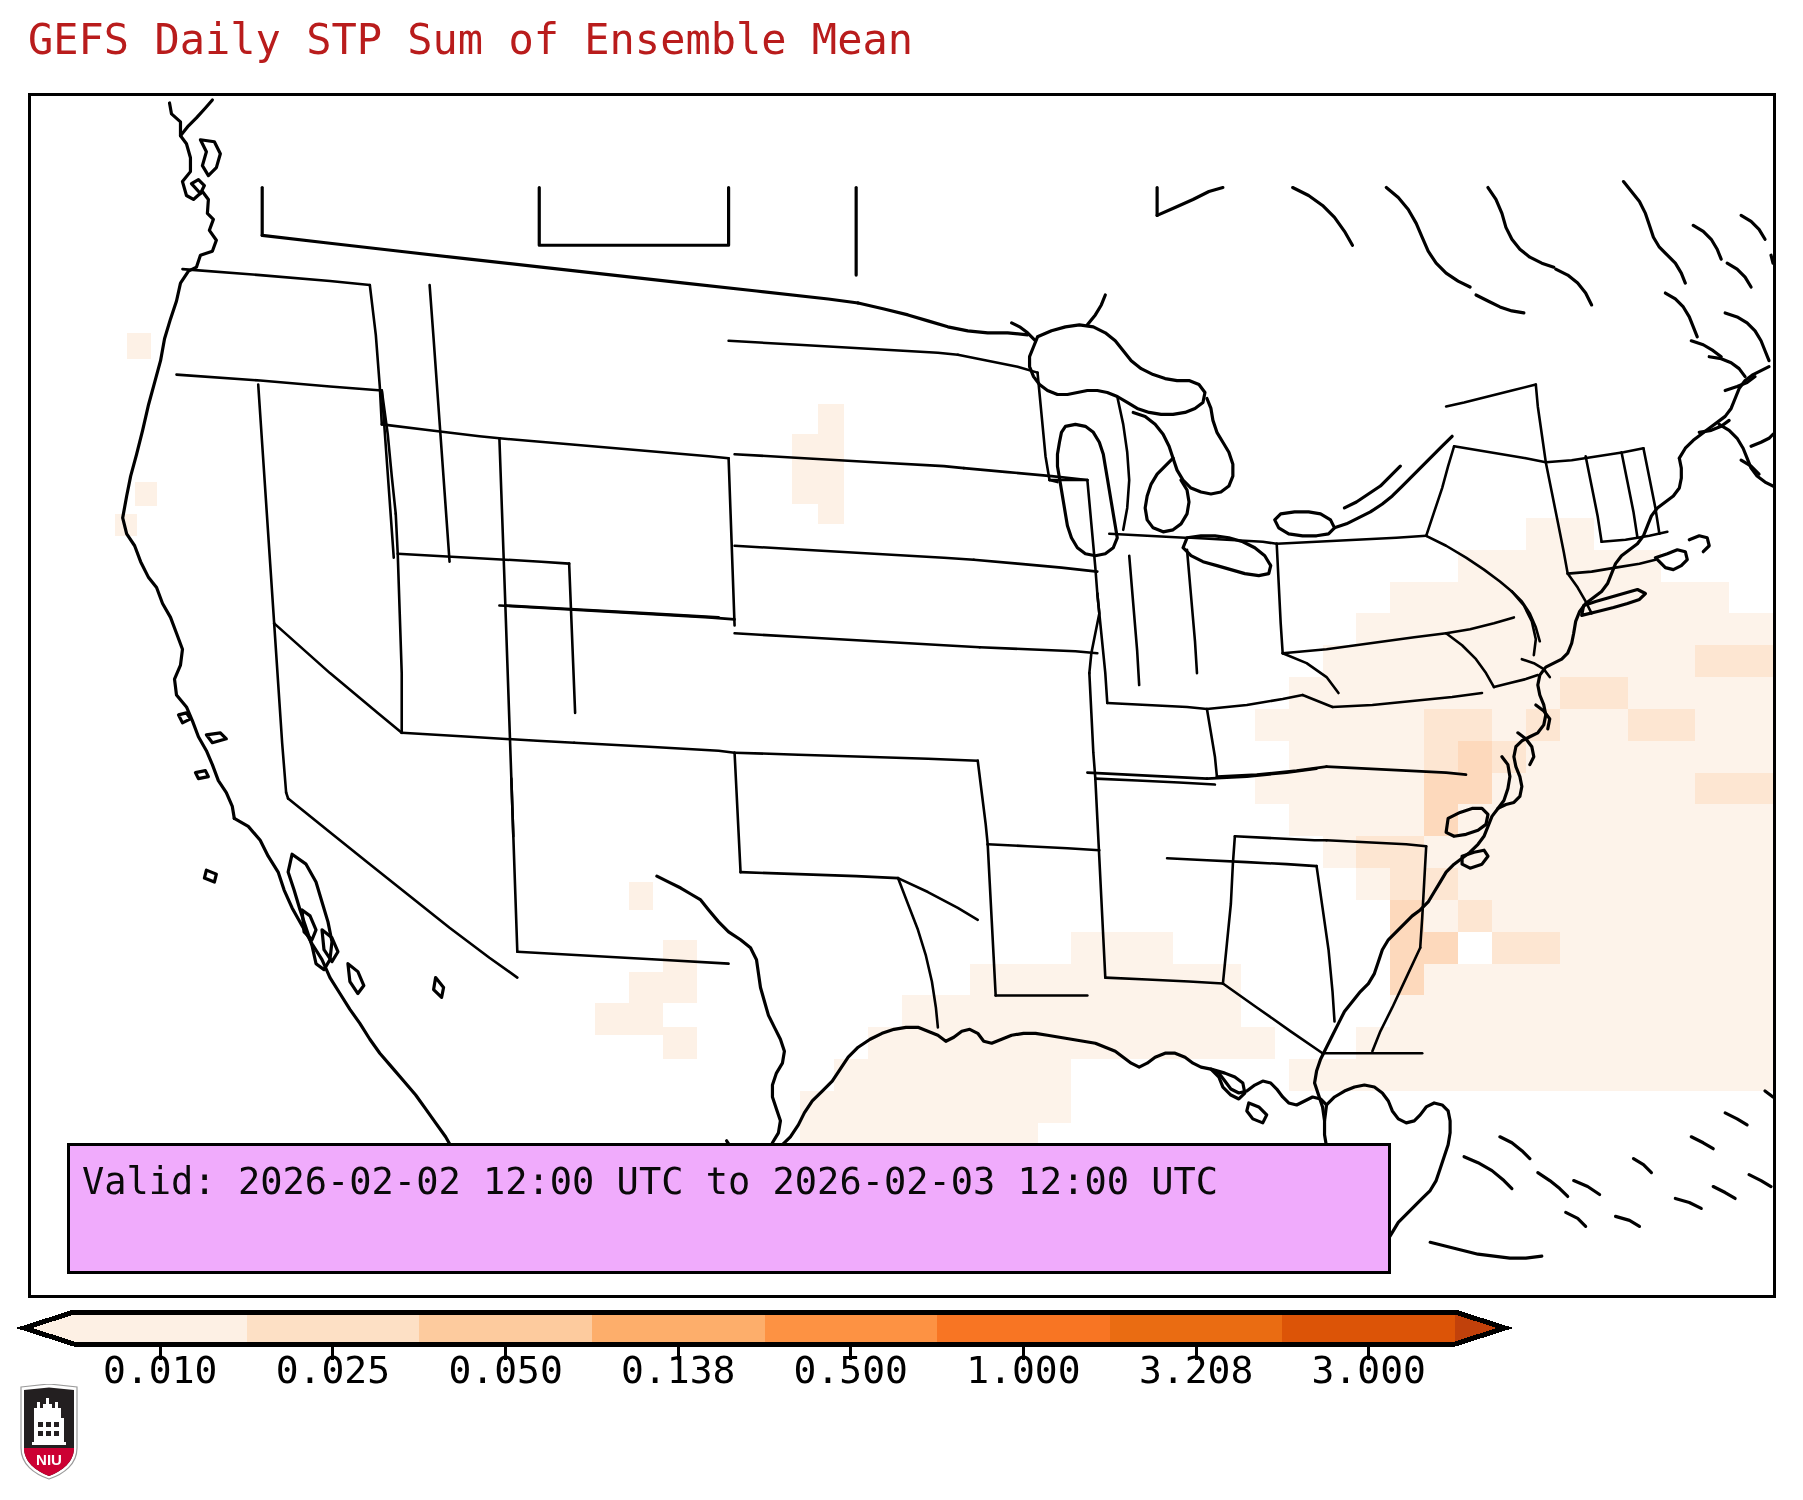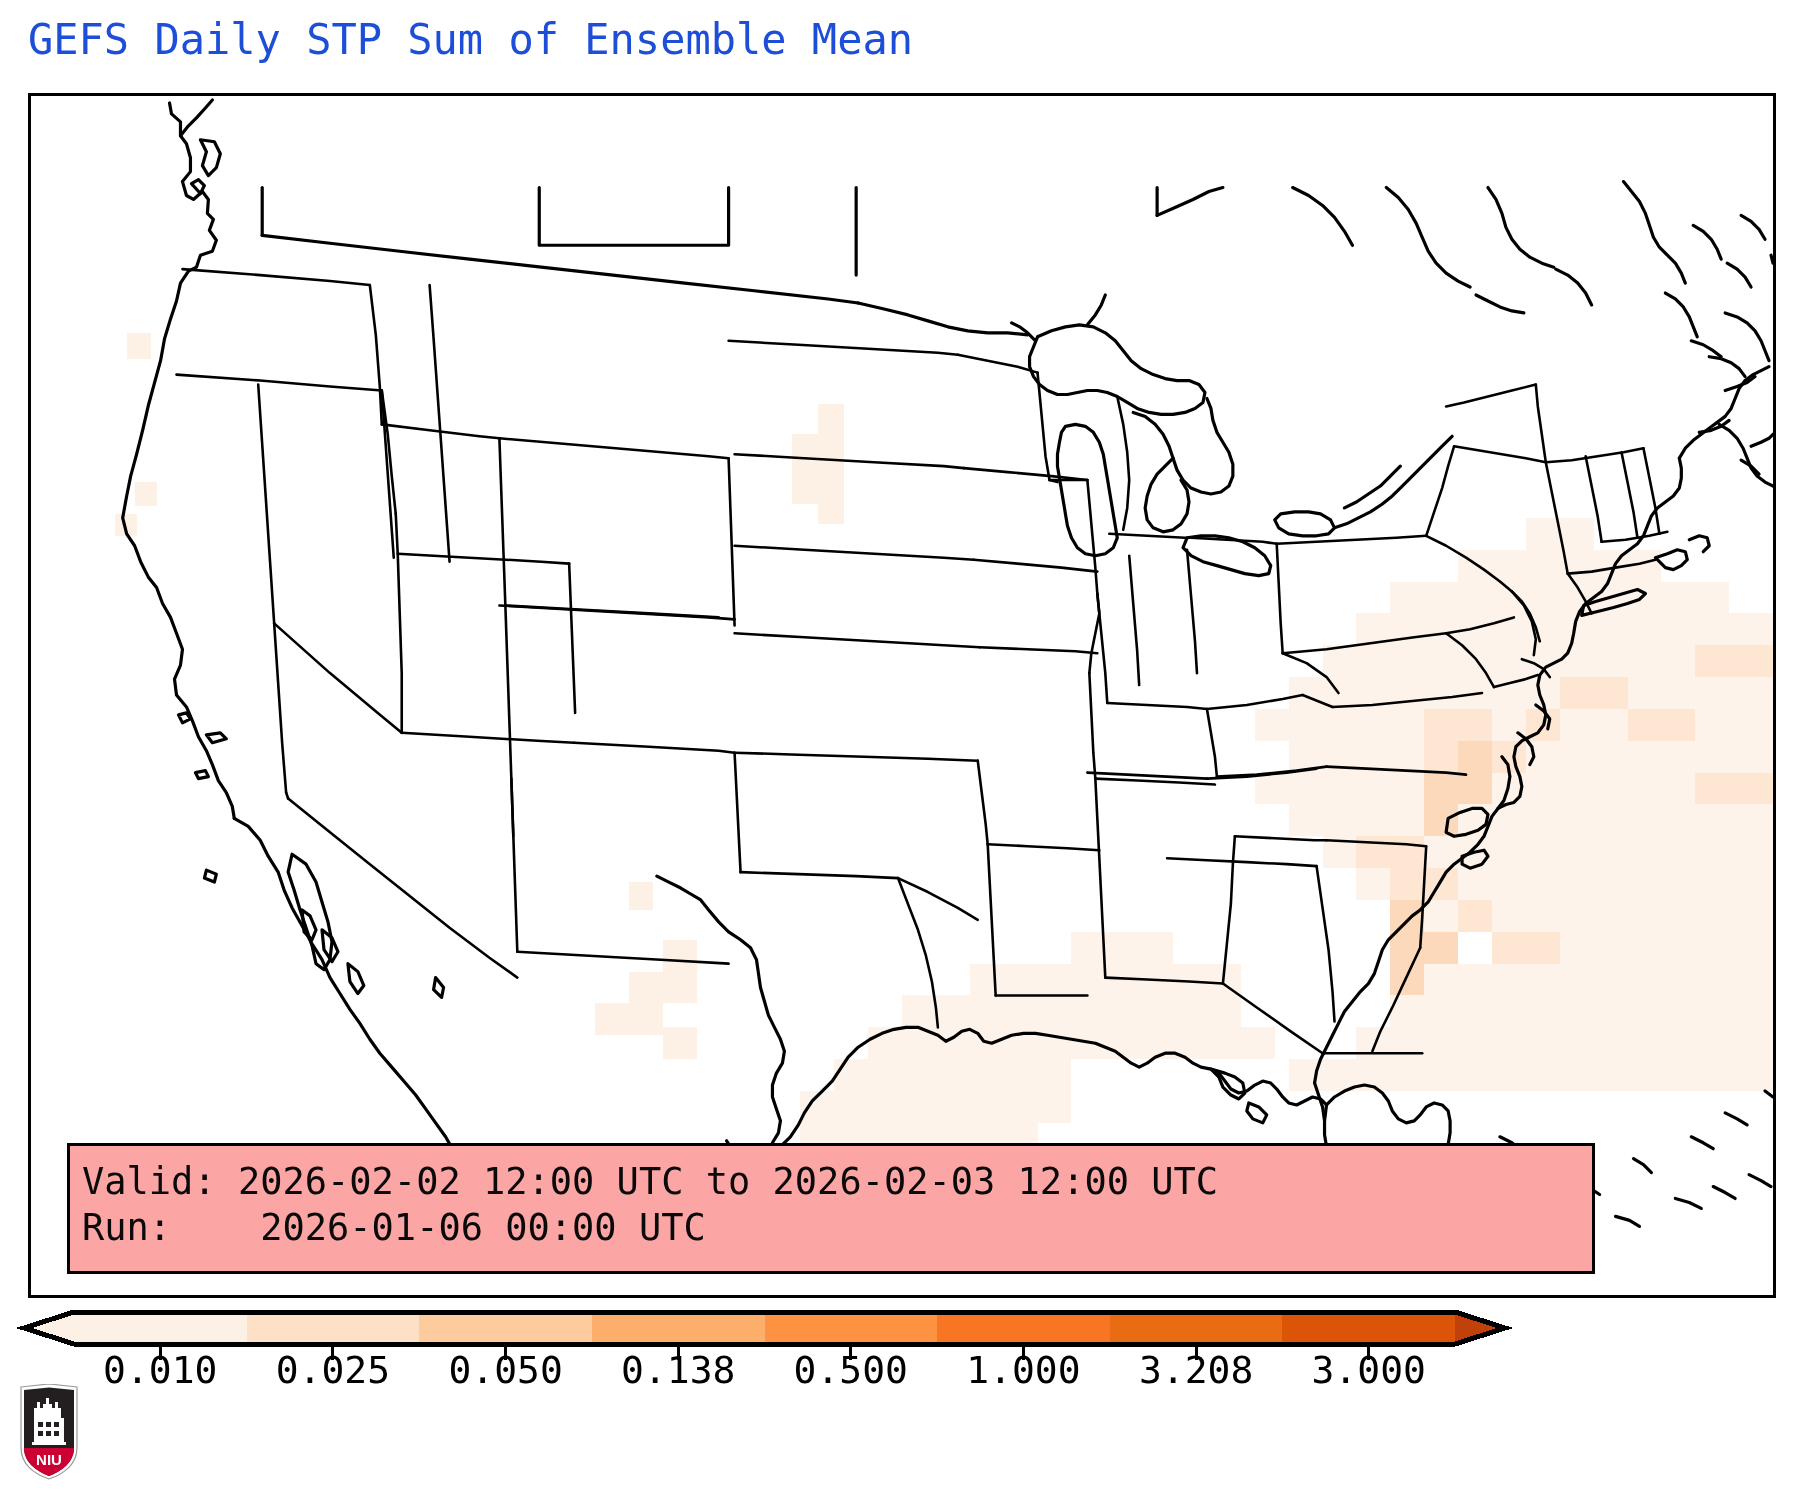--- a/index.html
+++ b/index.html
@@ -16,21 +16,21 @@
     -webkit-font-smoothing: antialiased;
   }
 
   
   #chart-title {
     position: absolute;
     left: 28px;
     top: 14px;
     font-size: 42px;
     line-height: 52px;
-    color: #1d4ed8;
+    color: #b91c1c;
     white-space: nowrap;
     letter-spacing: 0px;
   }
 
   
   #map-frame {
     position: absolute;
     left: 28px;
     top: 93px;
     width: 1748px;
@@ -46,25 +46,25 @@
     width: 100%;
     height: 100%;
   }
   #map-plot svg { display: block; width: 100%; height: 100%; }
 
   
   #info-box {
     position: absolute;
     left: 67px;
     top: 1143px;
-    width: 1528px;
+    width: 1324px;
     height: 131px;
     border: 3px solid #000000;
     box-sizing: border-box;
-    background: #fca5a5;
+    background: #f0abfc;
     z-index: 6;
   }
   .info-line {
     position: absolute;
     left: 12px;
     font-size: 37px;
     line-height: 40px;
     color: #0a0a0a;
     white-space: pre;
   }
@@ -721,21 +721,20 @@
         <path d="M1486,498 L1498,512 L1506,528 L1510,546 L1508,562"></path>
         <path d="M1496,566 L1508,570 L1518,576 L1524,584"></path>
         <path d="M1468,594 L1484,590 L1500,586 L1512,582"></path>
       </g>
     </svg>
   </div>
 </div>
 
 <div id="info-box">
   <div class="info-line" id="info-valid">Valid: 2026-02-02 12:00 UTC to 2026-02-03 12:00 UTC</div>
-  <div class="info-line" id="info-run">Run:    2026-01-06 00:00 UTC</div>
 </div>
 
 <div id="colorbar-wrap">
   <svg id="colorbar-svg" width="1803" height="110" viewBox="0 0 1803 110" shape-rendering="crispEdges">
 
     <g id="cb-segments">
         <rect x="74.00" y="12" width="173.22" height="32" fill="#fdf0e4"></rect>
         <rect x="246.63" y="12" width="173.22" height="32" fill="#fde0c5"></rect>
         <rect x="419.25" y="12" width="173.22" height="32" fill="#fdcb9e"></rect>
         <rect x="591.88" y="12" width="173.22" height="32" fill="#fdae6b"></rect>

